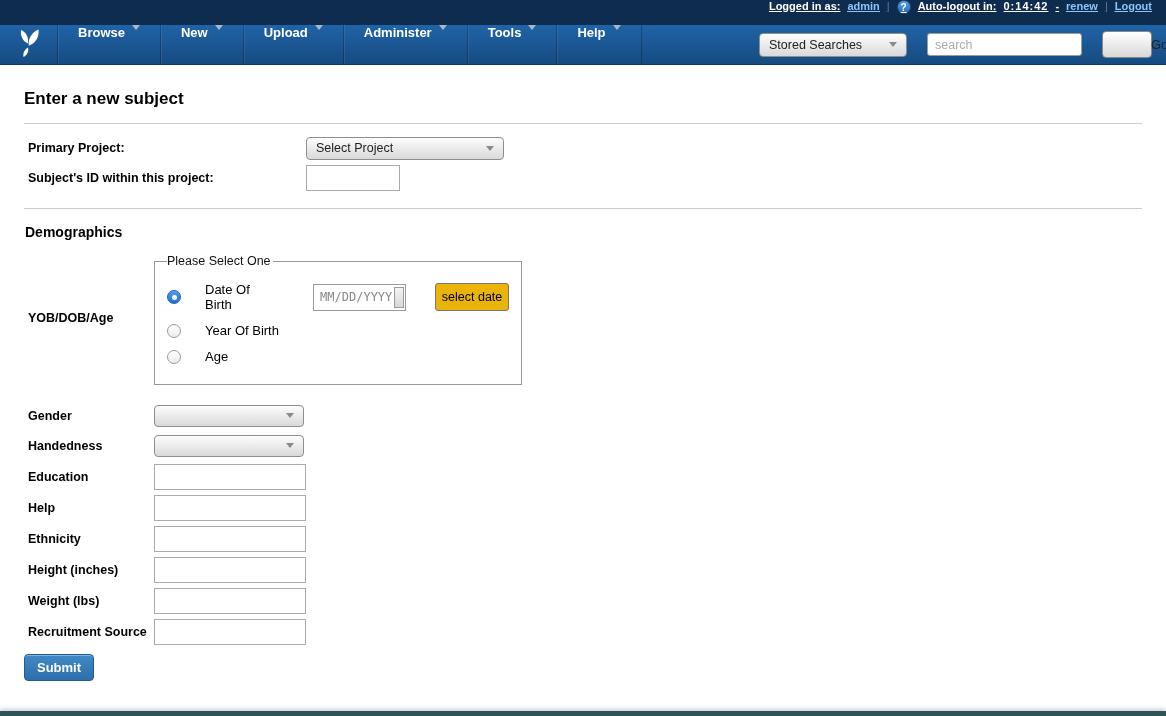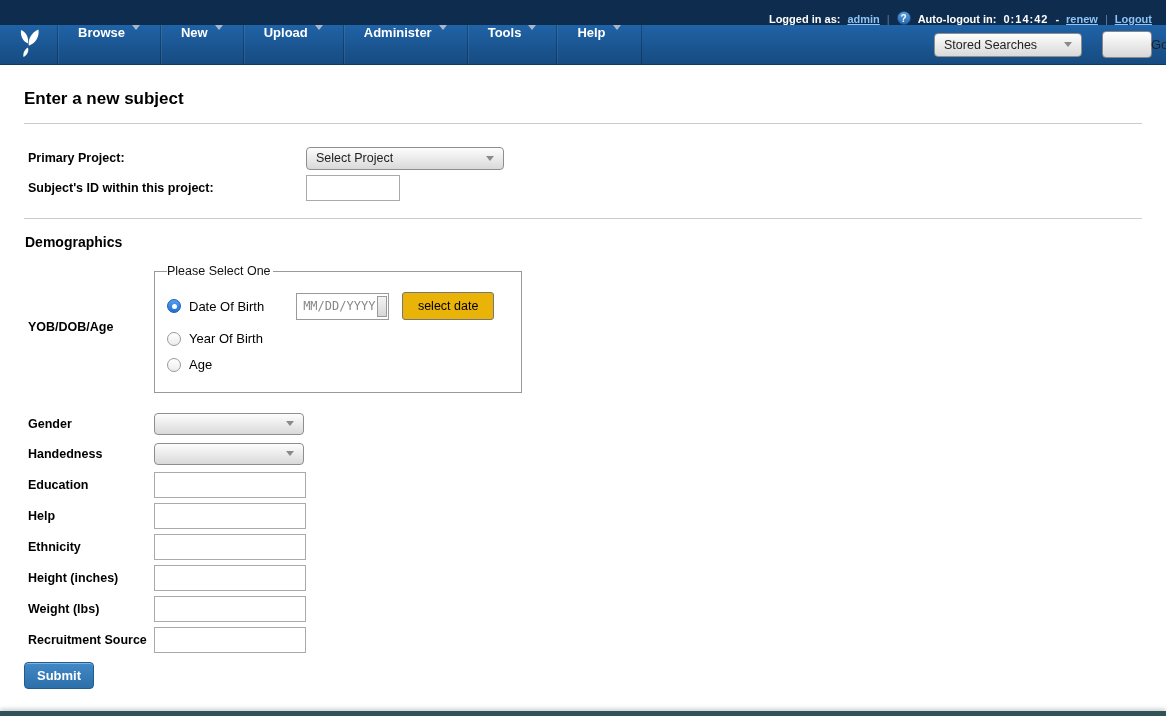--- a/index.html
+++ b/index.html
@@ -1,22 +1,22 @@
 <!DOCTYPE html>
 <html><head>
 <meta charset="utf-8">
 <style>
   * { margin:0; padding:0; box-sizing:border-box; }
   html,body { width:1166px; height:716px; background:#fff; overflow:hidden;
     font-family:"Liberation Sans", sans-serif; }
 
   
-  .topbar { height:25px; background:#0d2c4e; display:flex; align-items:flex-end;
+  .topbar { height:25px; background:#0d2c4e; display:flex; align-items:flex-start;
     justify-content:flex-end; padding-right:14px; gap:7px;
-    font-size:11px; font-weight:bold; color:#fff; }
+    font-size:11px; font-weight:bold; color:#fff;text-decoration:underline; }
   .topbar a { color:#8ec4f8; text-decoration:underline; cursor:pointer; }
   .topbar .pipe { color:#5b7ea6; font-weight:normal; }
   .help-badge { width:14px; height:14px; border-radius:50%;
     background:linear-gradient(#5c9fe0,#2a6bb0); border:1px solid #1c4f86;
     color:#fff; font-size:10px; font-weight:bold; display:inline-flex;
     align-items:center; justify-content:center; cursor:pointer; }
   .timer { letter-spacing:1px; }
 
   
   .navbar { height:40px; background:linear-gradient(#2063a7,#164b80);
@@ -46,21 +46,21 @@
     border:1px solid #888; border-radius:4px; font-size:13px; color:#222;
     cursor:pointer; font-family:"Liberation Sans", sans-serif;padding-left:48px; }
 
   
   .content { padding:0 24px; }
   .page-title { font-size:17px; font-weight:bold; color:#000; margin-top:24px; }
   .hr { border:none; border-top:1px solid #ccc; height:0; margin:0; }
   .hr-title { margin-top:14px; }
   .hr-section { margin-top:15px; }
 
-  .top-form { margin-top:20px; }
+  .top-form { margin-top:10px; }
   .form-row { display:flex; align-items:center; }
   .form-row .lbl { width:282px; padding-left:4px; font-size:12.5px;
     font-weight:bold; color:#000; }
   .row-project { height:28px; }
   .row-input { height:31px; }
   .text-input { width:94px; height:26px; border:1px solid #aaa; background:#fff;
     font-size:12.5px; padding:0 5px; font-family:"Liberation Sans", sans-serif; }
   .project-select { width:198px; height:23px; }
 
   .section-heading { font-size:14px; font-weight:bold; color:#000; margin-top:15px;
@@ -68,21 +68,21 @@
 
   .demo-grid { margin-top:10px; }
   .demo-row { display:flex; align-items:center; }
   .demo-row .lbl { width:130px; padding-left:4px; font-size:12.5px;
     font-weight:bold; color:#000; }
   .yob-row { align-items:center; margin-bottom:16px; }
 
   fieldset.select-one { width:368px; border:1px solid #999; padding:14px 12px 18px 12px;
     margin-top:4px; }
   fieldset.select-one legend { font-size:12.5px; color:#111; padding:0 2px 0 0; }
-  .radio-row { display:flex; align-items:center; gap:8px; margin-bottom:11px;
+  .radio-row { display:flex; align-items:center; gap:24px; margin-bottom:11px;
     font-size:13px; color:#000; }
   .radio-row:last-child { margin-bottom:2px; }
   .radio { width:14px; height:14px; border-radius:50%; border:1px solid #9a9a9a;
     background:linear-gradient(#fff,#ececec); cursor:pointer; flex:none;
     display:inline-flex; align-items:center; justify-content:center; }
   .radio.checked { background:linear-gradient(#57a0ef,#1f6fd6); border-color:#1d5fb4; }
   .radio.checked::after { content:""; width:5px; height:5px; border-radius:50%;
     background:#fff; }
   .dob-wrap { position:relative; margin-left:24px; }
   .dob-input { width:93px; height:27px; border:1px solid #9a9a9a;
@@ -160,20 +160,21 @@
   <div class="menu-item">
     <span>Help</span>
     <span class="menu-caret"></span>
   </div>
   <div class="nav-spacer"></div>
   <div class="nav-right">
     <div class="dropdown stored-searches">
       <span>Stored Searches</span>
       <span class="caret"></span>
     </div>
+    <input class="search-box" type="text" placeholder="search" style="">
     <button class="go-btn">Go</button>
   </div>
 </div>
 
 <div class="content">
   <div class="page-title">Enter a new subject</div>
   <hr class="hr hr-title">
 
   <div class="top-form">
     <div class="form-row row-project">

